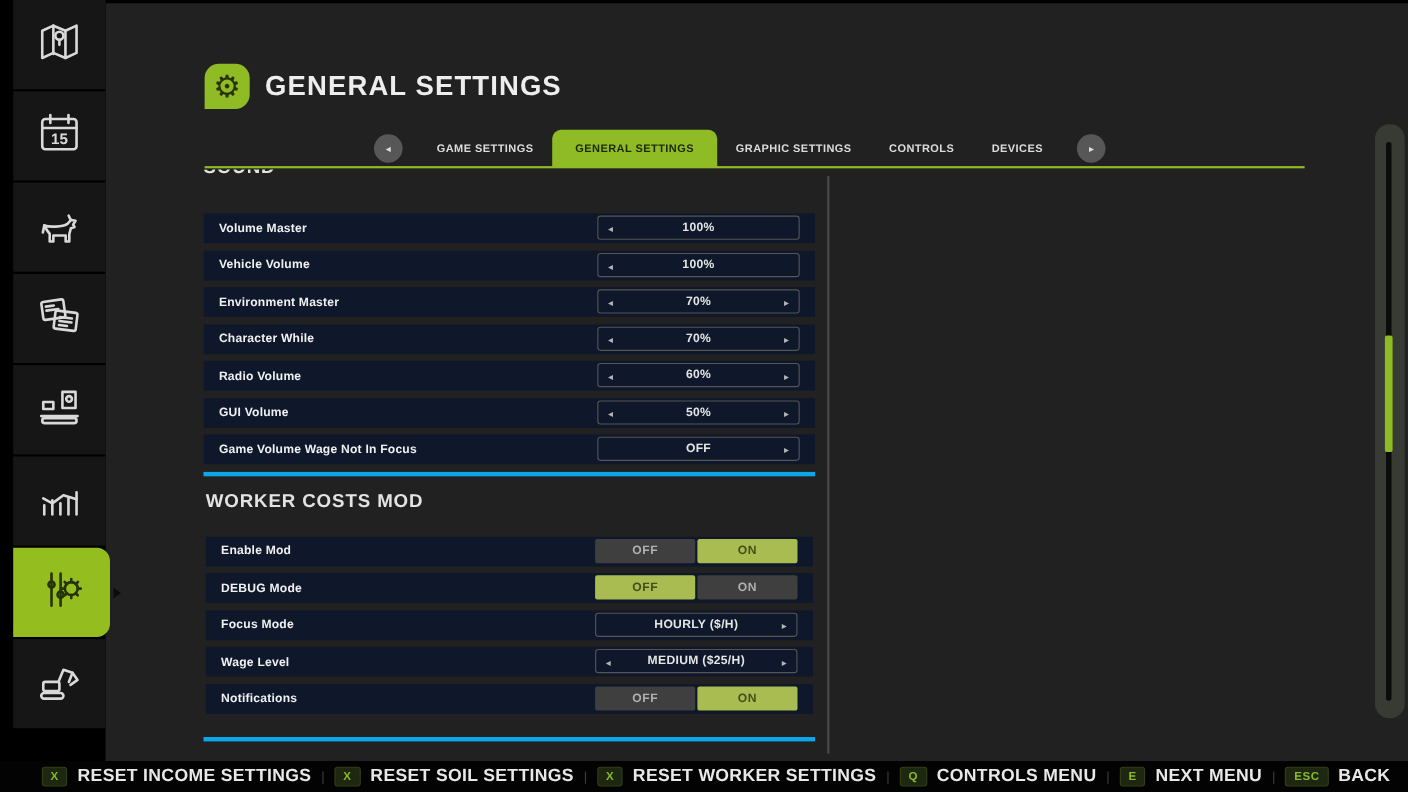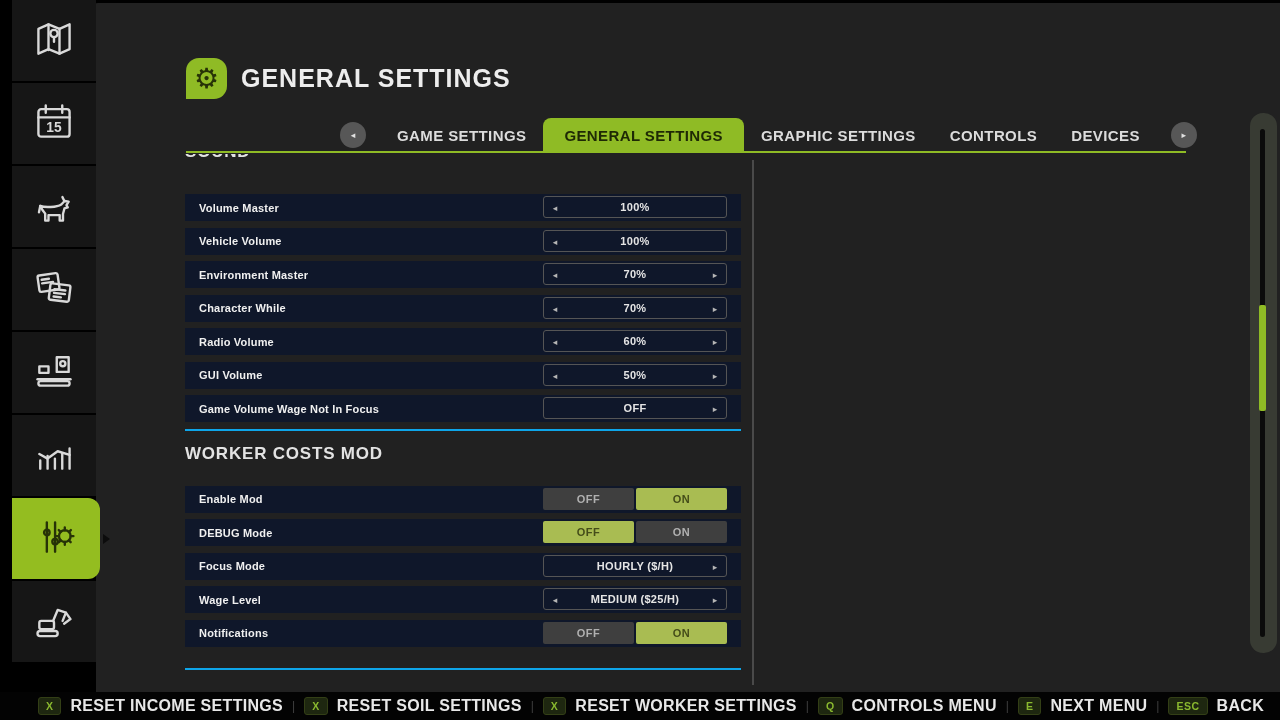--- a/index.html
+++ b/index.html
@@ -22,21 +22,21 @@
   
   .app-icon { position:absolute; left:186px; top:58px; width:41px; height:41px; background:#8fbb25;
       border-radius:13px 13px 13px 0; display:flex; align-items:center; justify-content:center;
       color:#273307; font-size:28px; line-height:1; z-index:6;}
   .page-title { position:absolute; left:241px; top:64px; font-size:25px; font-weight:600; color:#ededed; letter-spacing:1px; z-index:6; }
 
   
   .tabs { position:absolute; left:326px; top:118px; height:34px; display:flex; align-items:center; z-index:6; }
   .tab-circle { width:26px; height:26px; border-radius:50%; background:#575757; color:#e0e0e0;
       display:flex; align-items:center; justify-content:center; font-size:9px; margin:0 14px; }
-  .tab { font-size:15px; font-weight:bold; color:#dcdcdc; letter-spacing:0.4px; padding:0 17px; white-space:nowrap; }
+  .tab { font-size:10px; font-weight:bold; color:#dcdcdc; letter-spacing:0.4px; padding:0 17px; white-space:nowrap; }
   .tab.active { background:#8fbb25; color:#1e2905; height:34px; display:flex; align-items:center;
       border-radius:8px 8px 0 0; padding:0 21px; align-self:flex-end; }
   .green-line { position:absolute; left:186px; top:151px; width:1000px; height:2px; background:#8fbb25; z-index:5; }
 
   
   .content-viewport { position:absolute; left:185px; top:154px; width:556px; height:527px; overflow:hidden; z-index:4; }
   .section-title { font-size:17px; font-weight:700; color:#e3e3e3; letter-spacing:0.8px; height:20px; line-height:20px; }
   .title-sound { margin-top:-12px; margin-bottom:32px; }
   .title-soil { margin-top:10px; }
   .row { position:relative; height:27px; margin-bottom:6.5px; background:#0f172a; display:flex; align-items:center; }
@@ -44,21 +44,21 @@
   .stepper { position:absolute; right:14px; top:2px; width:184px; height:22px; border:1px solid #555;
       border-radius:3px; display:flex; align-items:center; justify-content:center; }
   .stepper .val { font-size:11px; font-weight:bold; color:#e5e5e5; letter-spacing:0.3px; }
   .arrow { position:absolute; top:0; height:22px; width:18px; display:flex; align-items:center; justify-content:center;
       font-size:9px; color:#b5b5b5; }
   .arrow.left { left:2px; } .arrow.right { right:2px; }
   .toggle { position:absolute; right:14px; top:2px; width:184px; height:22px; display:flex; gap:2px; }
   .opt { flex:1; display:flex; align-items:center; justify-content:center; font-size:11px; font-weight:bold;
       background:#3f3f3f; color:#b0b0b0; border-radius:2px; letter-spacing:0.5px; }
   .opt.on { background:#a9bc52; color:#454d1a; }
-  .mod-box { border:2px solid #0ea5e9; margin:2px 0 16px -15px; width:576px; padding:0 3px 15px 13px; }
+  .mod-box { border:4px solid #0ea5e9; margin:2px 0 16px -15px; width:576px; padding:0 3px 15px 13px; }
   .mod-box .section-title { margin-top:13px; margin-bottom:22px; }
   .content-scroll-line { position:absolute; left:752px; top:160px; width:2px; height:525px; background:#4a4a4a; z-index:4; }
 
   
   .scrollbar { position:absolute; left:1250px; top:113px; width:27px; height:540px; background:#383b33; border-radius:13px; z-index:6; }
   .scrollbar .track { position:absolute; left:10px; top:16px; width:5px; height:508px; background:#0b0b0b; border-radius:3px; }
   .scrollbar .thumb { position:absolute; left:-1px; top:176px; width:7px; height:106px; background:#8fbb25; border-radius:2px; }
 
   
   .bottom-bar { position:absolute; left:0; top:692px; width:1280px; height:28px; background:#030303;

